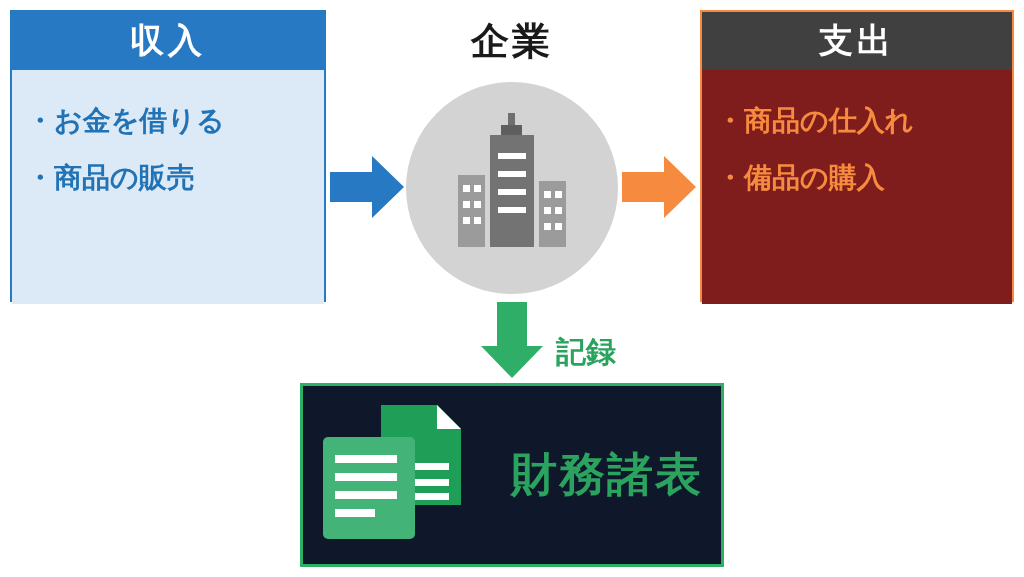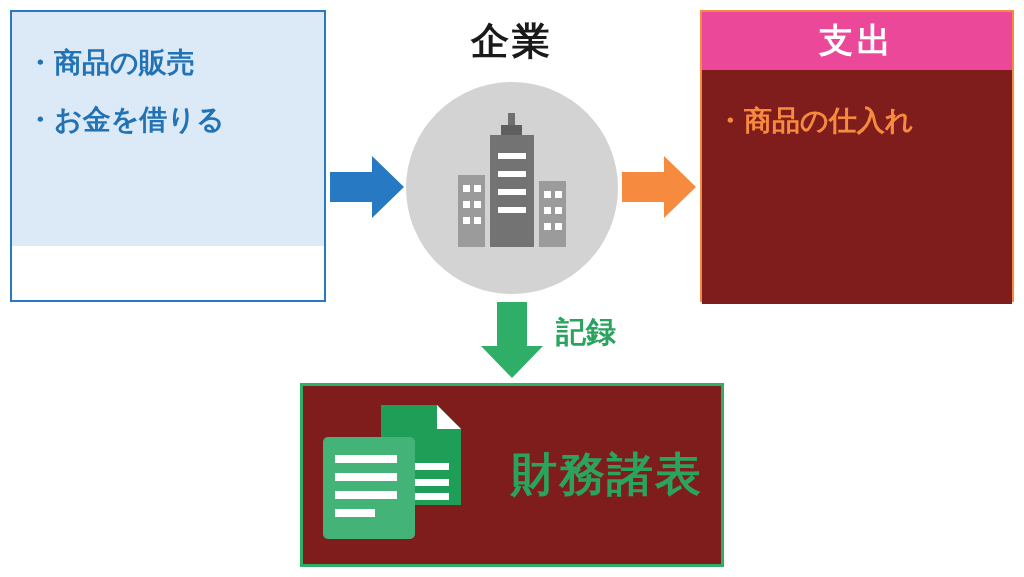--- a/index.html
+++ b/index.html
@@ -12,53 +12,54 @@
     font-size:34px;font-weight:bold;color:#ffffff;letter-spacing:4px;}
   .flow-box .bd{box-sizing:border-box;height:234px;padding:22px 14px 0 14px;}
   .flow-box .bd .it{font-size:28px;font-weight:bold;line-height:57px;white-space:nowrap;}
 
   .income{left:10px;width:316px;border:2px solid #2779c4;}
   .income .hd{background:#2779c4;margin:-0px;}
   .income .bd{background:#dce9f7;}
   .income .bd .it{color:#2173b5;}
 
   .expense{left:700px;width:314px;border:2px solid #f68b3f;}
-  .expense .hd{background:#ec4899;}
+  .expense .hd{background:#404040;}
   .expense .bd{background:#7f1d1d;}
   .expense .bd .it{color:#f68b3f;}
 
   
   .company-title{position:absolute;left:407px;top:16px;width:210px;text-align:center;
     font-size:38px;font-weight:bold;color:#1a1a1a;letter-spacing:3px;}
   .company-circle{position:absolute;left:406px;top:82px;width:212px;height:212px;
     border-radius:50%;background:#d3d3d3;display:flex;align-items:center;justify-content:center;}
 
   
   .arrow{position:absolute;}
   .arrow-left{left:330px;top:156px;}
   .arrow-right{left:622px;top:156px;}
   .arrow-down{left:481px;top:302px;}
 
-  .record-label{position:absolute;left:556px;top:312px;font-size:30px;font-weight:bold;color:#2aa35e;}
+  .record-label{position:absolute;left:556px;top:332px;font-size:30px;font-weight:bold;color:#2aa35e;}
 
   
   .statements{position:absolute;left:300px;top:383px;width:424px;height:184px;
-    box-sizing:border-box;border:3px solid #2eae67;background:#7f1d1d;
+    box-sizing:border-box;border:3px solid #2eae67;background:#0f172a;
     display:flex;align-items:center;justify-content:center;gap:40px;}
   .statements .ttl{font-size:46px;font-weight:bold;color:#2aa35e;letter-spacing:2px;}
 </style>
 </head>
 <body>
 
 <div class="canvas">
 
   <div class="flow-box income">
+    <div class="hd">収入</div>
     <div class="bd">
+      <div class="it">・お金を借りる</div>
       <div class="it">・商品の販売</div>
-      <div class="it">・お金を借りる</div>
     </div>
   </div>
 
   <div class="company-title">企業</div>
   <div class="company-circle">
     <span>
       <svg width="132" height="150" viewBox="0 0 132 150">
 
         <rect x="62" y="2" width="7" height="16" fill="#6f6f6f"></rect>
         <rect x="55" y="14" width="21" height="12" fill="#5f5f5f"></rect>
@@ -85,20 +86,21 @@
         <rect x="98" y="112" width="7" height="7" fill="#ffffff"></rect>
         <rect x="109" y="112" width="7" height="7" fill="#ffffff"></rect>
       </svg>
     </span>
   </div>
 
   <div class="flow-box expense">
     <div class="hd">支出</div>
     <div class="bd">
       <div class="it">・商品の仕入れ</div>
+      <div class="it">・備品の購入</div>
     </div>
   </div>
 
   <div class="arrow arrow-left">
     <svg width="74" height="62" viewBox="0 0 74 62">
       <polygon points="0,16 42,16 42,0 74,31 42,62 42,46 0,46" fill="#2779c4"></polygon>
     </svg>
   </div>
   <div class="arrow arrow-right">
     <svg width="74" height="62" viewBox="0 0 74 62">

